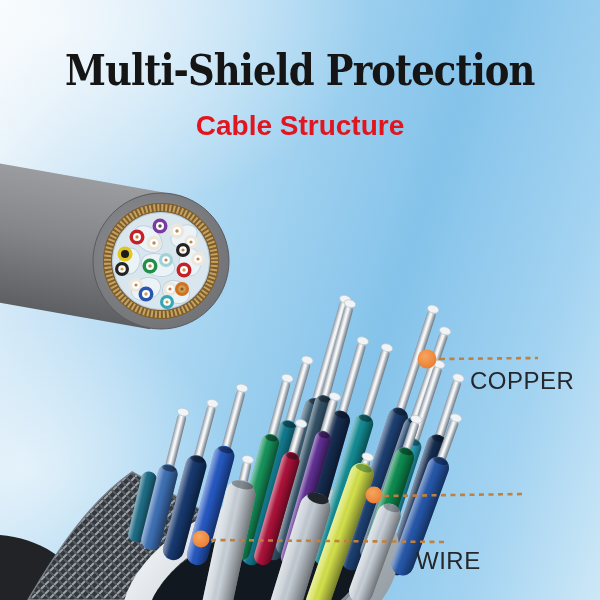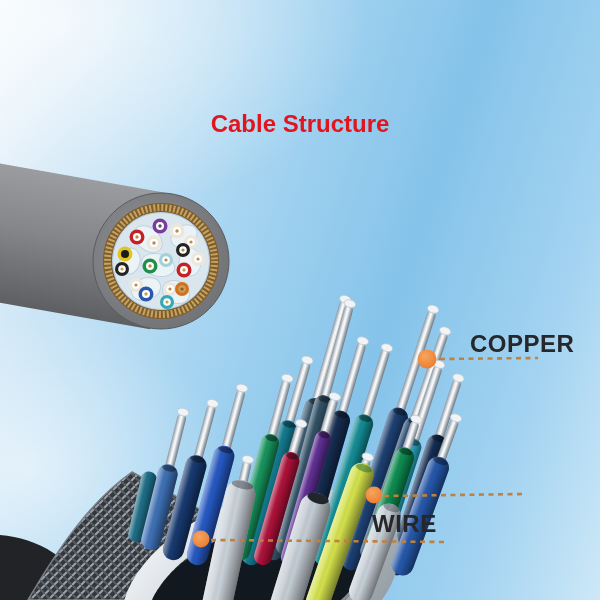--- a/index.html
+++ b/index.html
@@ -12,36 +12,39 @@
       linear-gradient(108deg,#f2f8fc 0%,#d2e8f7 14%,#a7d5f1 38%,#85c3ea 62%,#a3d3f1 83%,#cde8f7 100%);
   }
   .title{
     position:absolute;top:50px;left:0;width:600px;text-align:center;
     font-family:"DejaVu Serif","Liberation Serif",serif;
     font-weight:700;font-size:42px;line-height:1;color:#151515;letter-spacing:-1px;
   }
   .title > span{display:inline-block;transform:scaleX(.88);transform-origin:center;white-space:nowrap;}
   .subtitle{
     position:absolute;top:112px;left:0;width:600px;text-align:center;
-    font-weight:700;font-size:24px;line-height:1;color:#e2151f;letter-spacing:0;
+    font-weight:700;font-size:28px;line-height:1;color:#e2151f;letter-spacing:0;
   }
   .callout{
-    position:absolute;font-size:24px;font-weight:700;color:#25272a;
-    letter-spacing:.5px;line-height:1;white-space:nowrap;
+    position:absolute;font-size:24px;font-weight:400;color:#25272a;
+    letter-spacing:.5px;line-height:1;white-space:nowrap;margin-top:37px;
   }
   .callout.copper{left:470px;top:332px;}
   .callout.shield{left:451px;top:462px;}
-  .callout.wire{left:372px;top:512px;}
+  .callout.wire{left:416px;top:512px;}
   svg.art{position:absolute;left:0;top:0;}
 </style>
 </head>
 <body>
 
 <div class="stage">
 
+  <div class="title">
+    <span>Multi-Shield Protection</span>
+  </div>
   <div class="subtitle">Cable Structure</div>
 
   <svg class="art" width="600" height="600" viewBox="0 0 600 600">
     <defs>
       <linearGradient id="jacketGrad" x1="0" y1="0" x2="0" y2="1">
         <stop offset="0" stop-color="#9b9ca0"></stop>
           <stop offset=".45" stop-color="#85868a"></stop>
           <stop offset="1" stop-color="#5e5f63"></stop>
       </linearGradient>
       <radialGradient id="faceGrad" cx=".4" cy=".4" r=".75">

